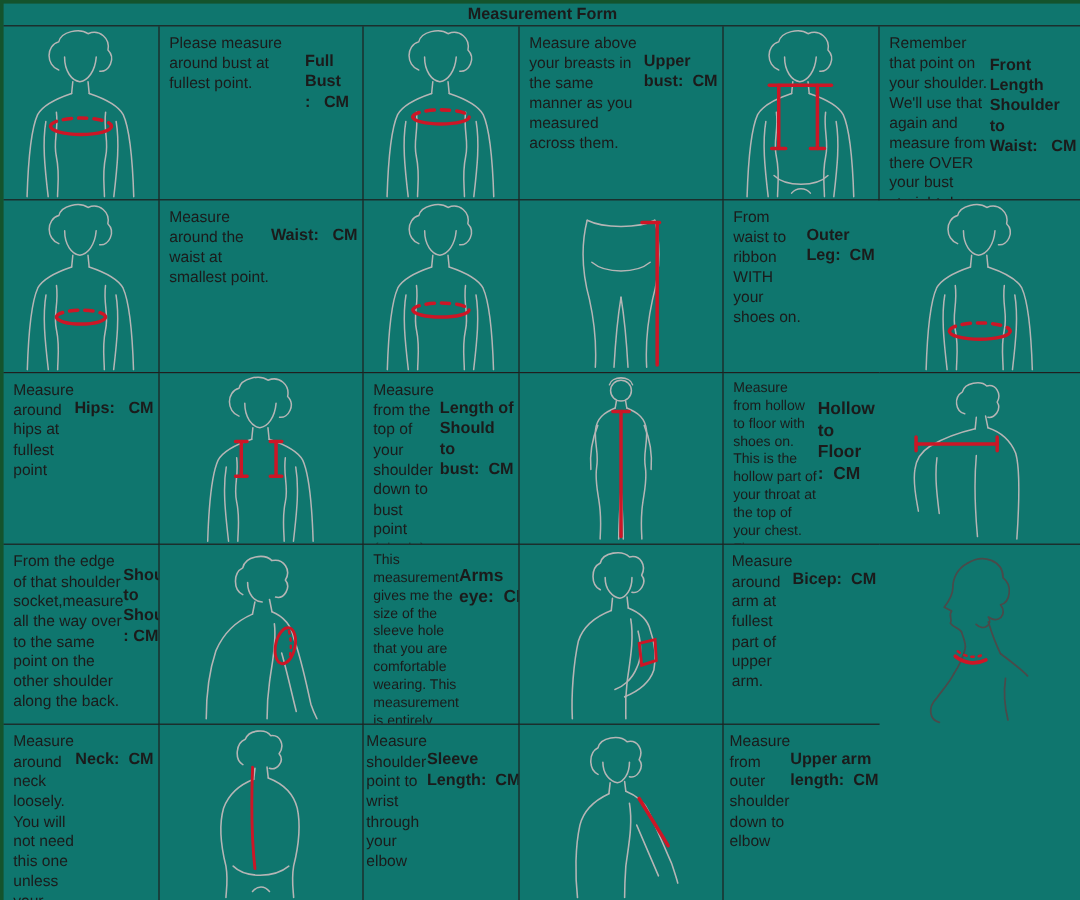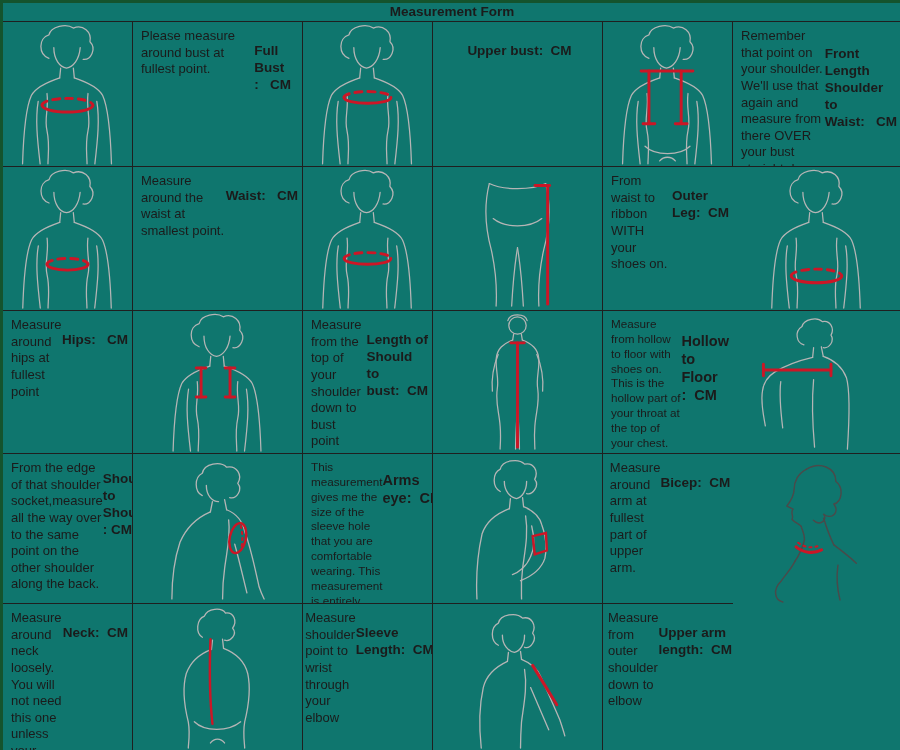--- a/index.html
+++ b/index.html
@@ -62,20 +62,21 @@
       <p class="label">Full Bust :&nbsp;&nbsp;&nbsp;CM</p>
     </div>
     <div class="cell fig-cell">
       <svg viewBox="0 0 130 145">
         <use href="#torso-front"></use>
         <path class="red" d="M41,76 A24,6 0 0 0 89,76"></path>
         <path class="red-dash" d="M41,76 A24,6 0 0 1 89,76"></path>
       </svg>
     </div>
     <div class="cell text-cell">
+      <p class="body">Measure above your breasts in the same manner as you measured across them.</p>
       <p class="label">Upper bust:&nbsp;&nbsp;CM</p>
     </div>
     <div class="cell fig-cell">
       <svg viewBox="0 0 130 145">
         <use href="#torso-front"></use>
         <g class="fig">
           <path d="M42,126 C52,136 78,136 88,126"></path>
           <path d="M57,141 C61,136 69,136 73,141"></path>
         </g>
         <g class="red">

